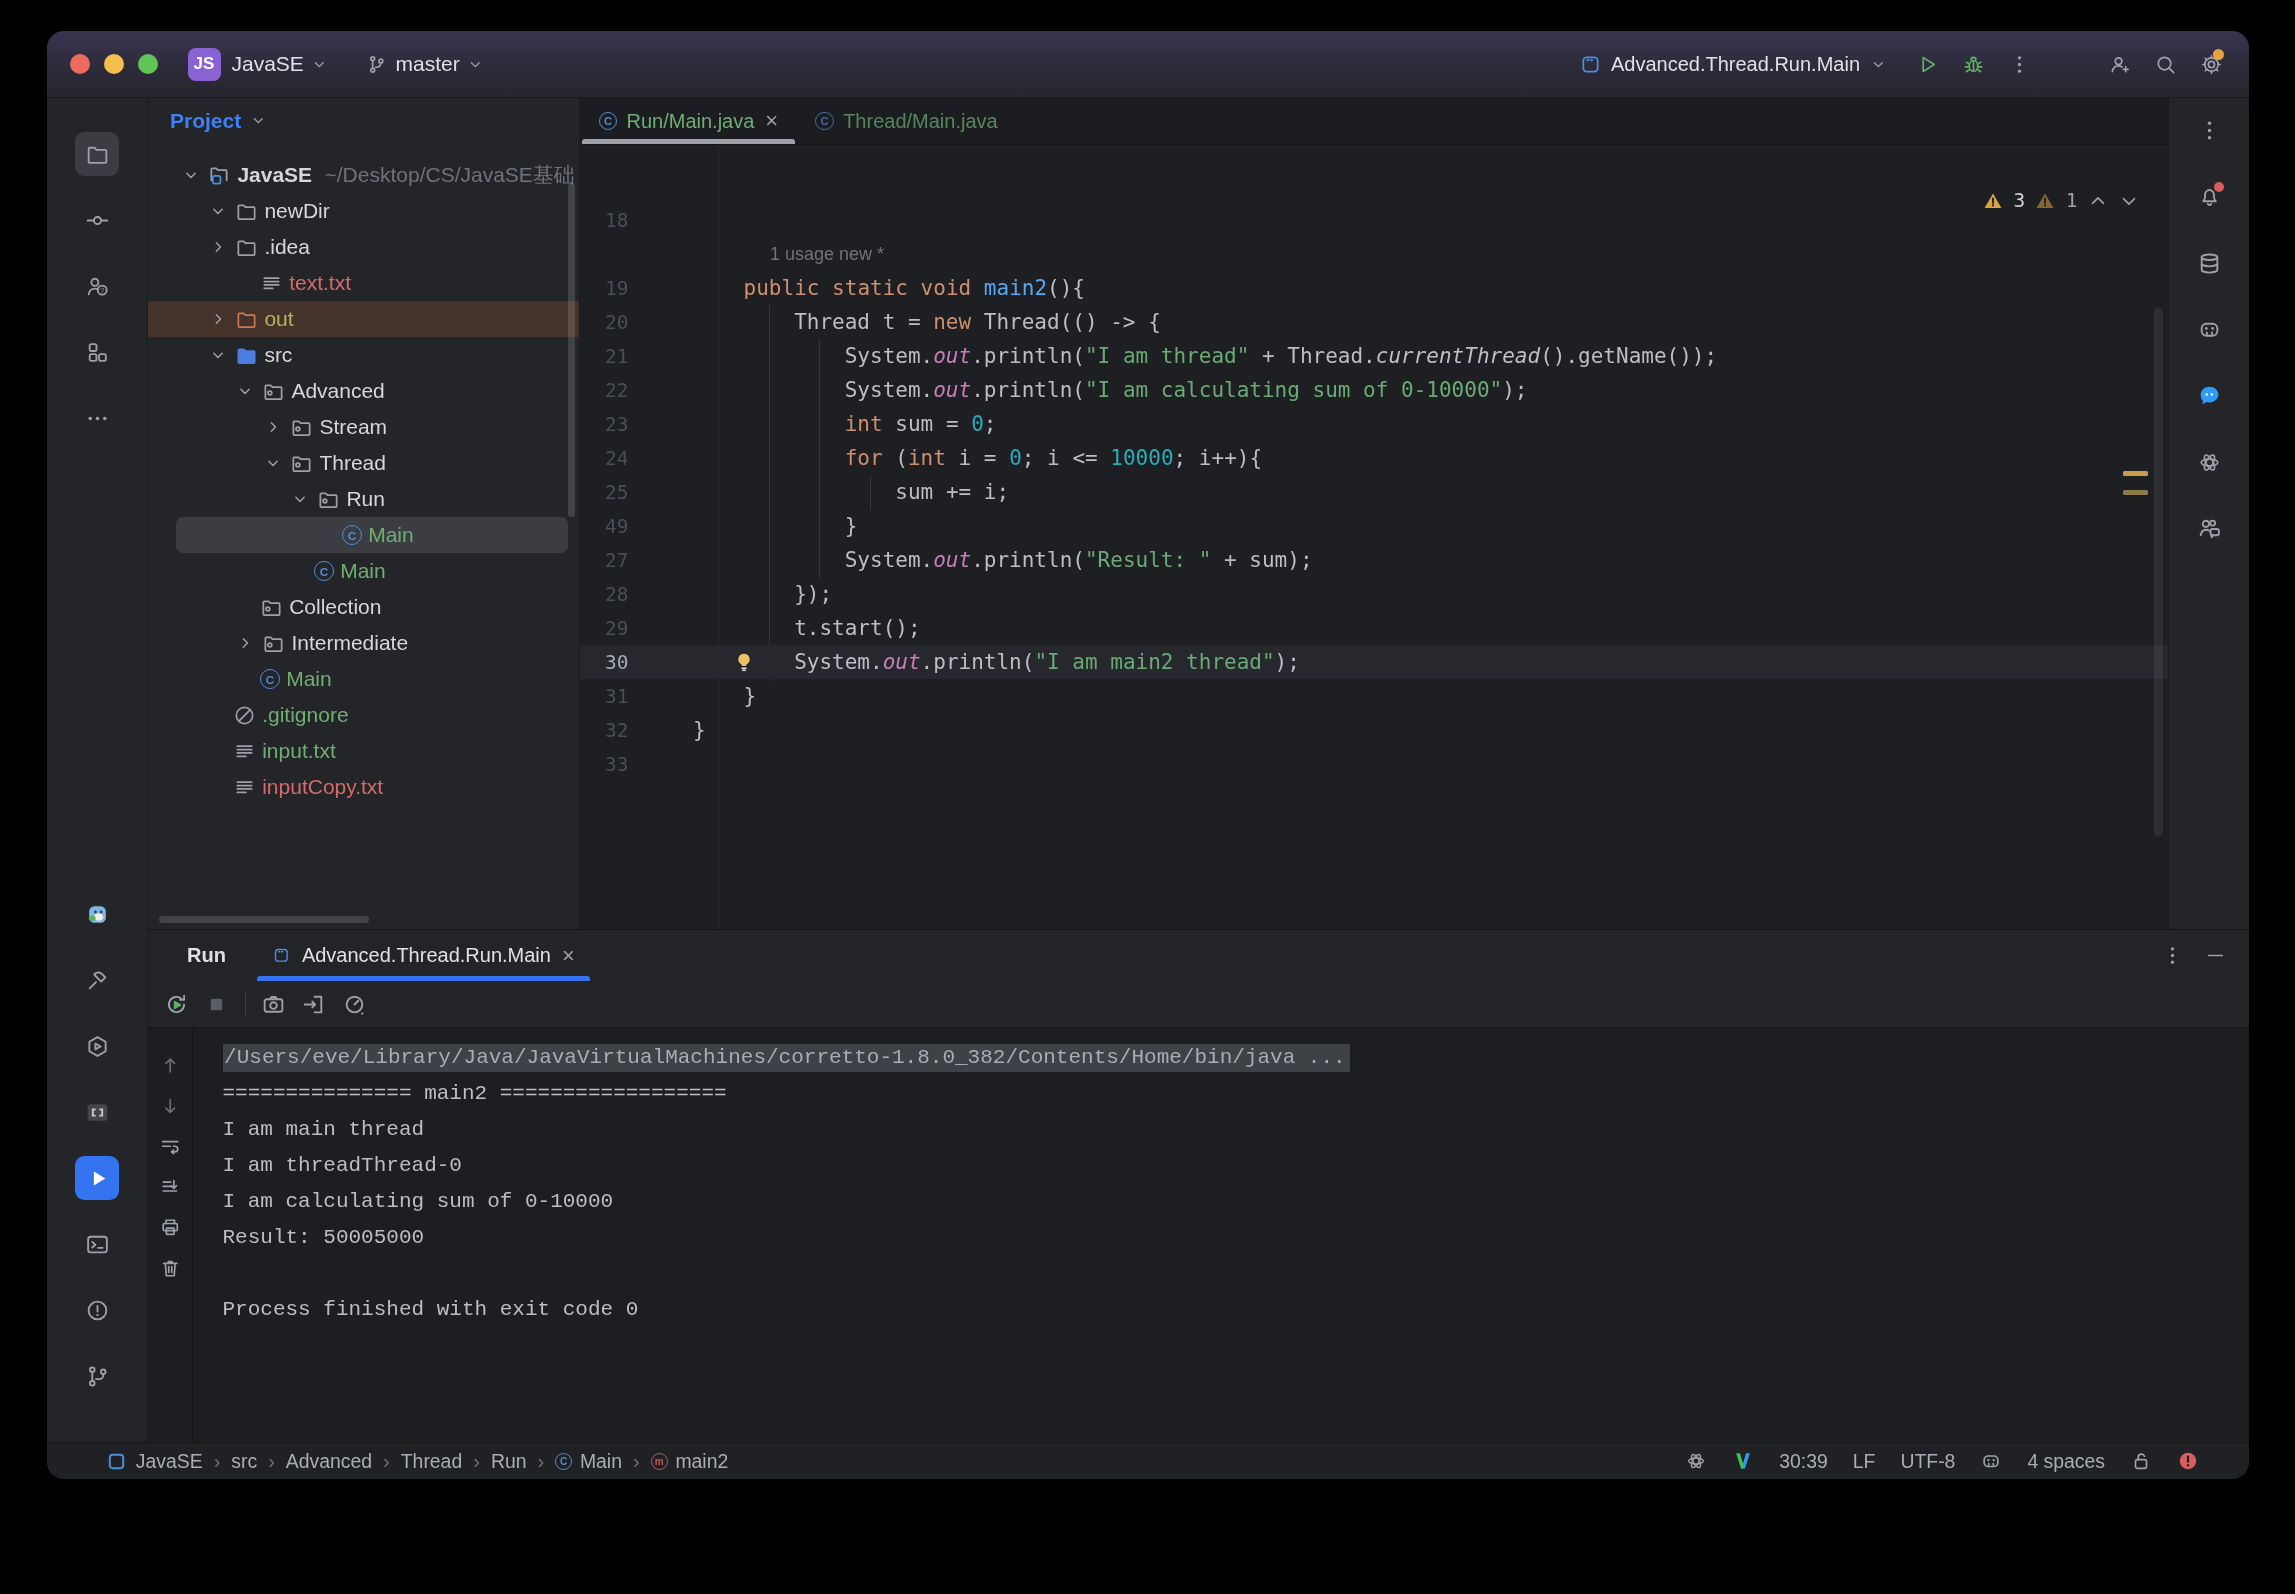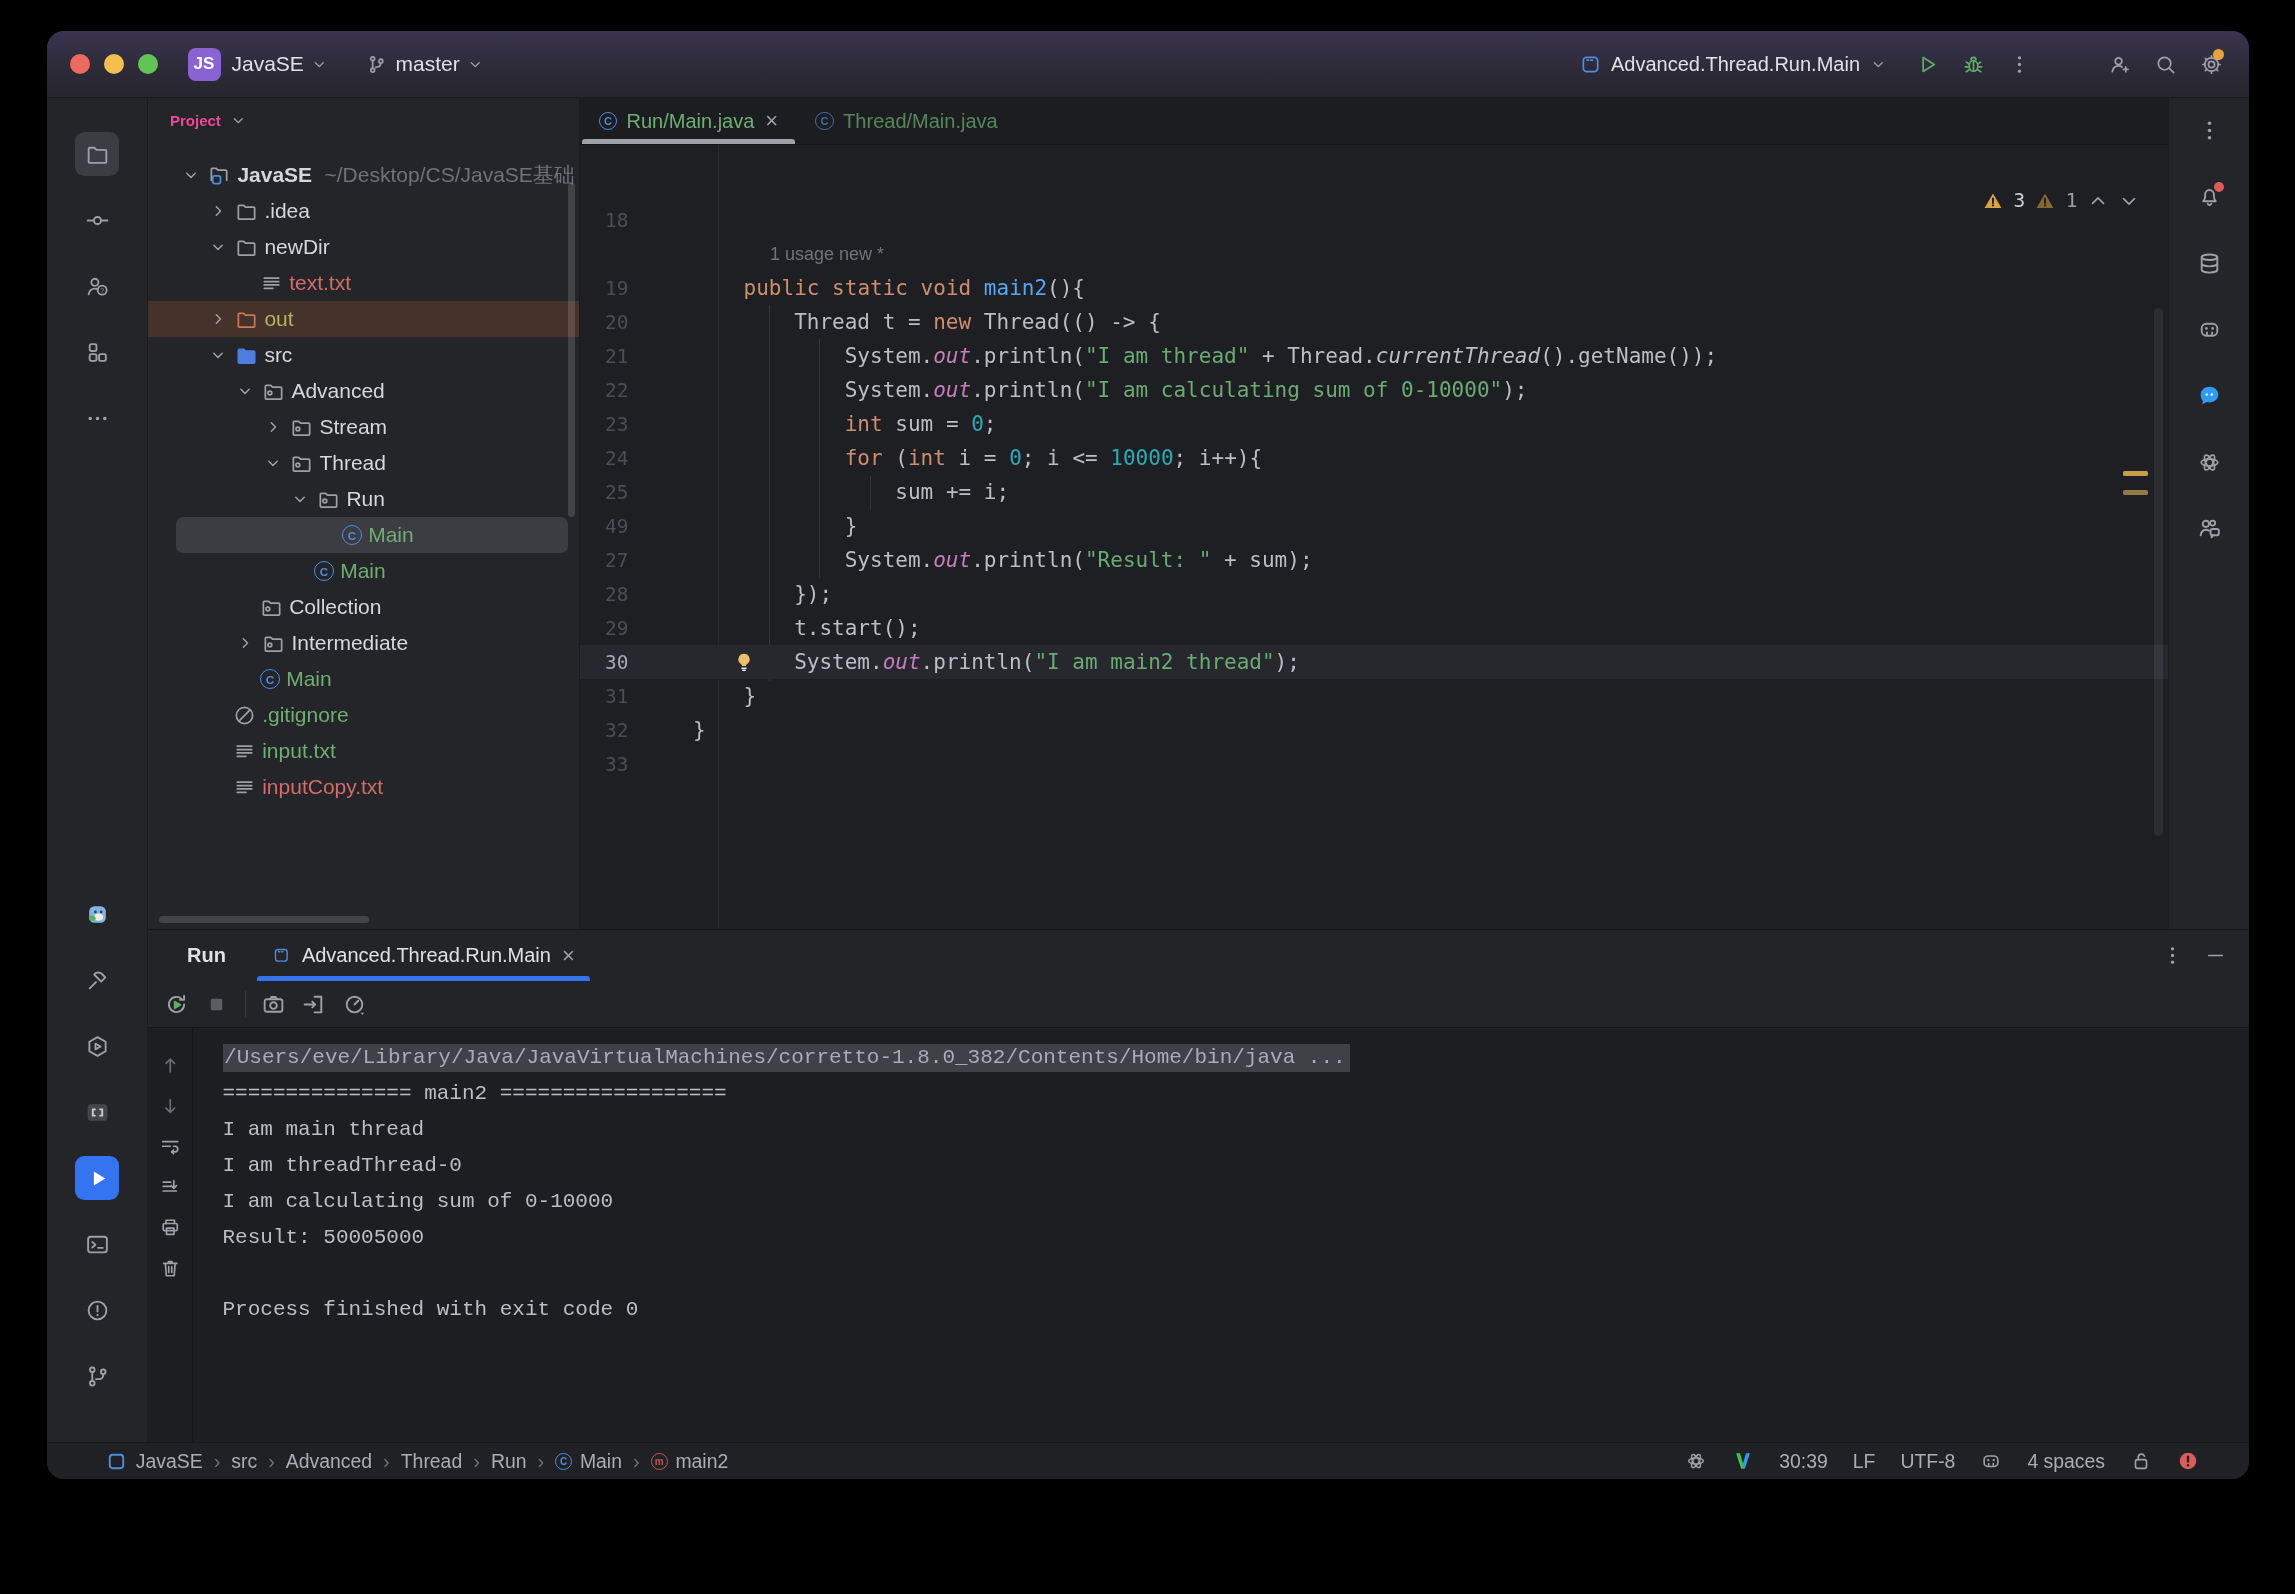--- a/index.html
+++ b/index.html
@@ -42,21 +42,21 @@
   .rightstrip { width:81px; flex:none; background:#242528; border-left:0.8px solid #1A1B1D;
     display:flex; flex-direction:column; align-items:center; padding:12.4px 0; }
   .rightstrip .strip-btn { width:40px; height:40px; margin-bottom:26.4px; }
   .center { flex:1; display:flex; flex-direction:column; min-width:0; }
   .workrow { flex:1; display:flex; min-height:0; }
 
   
   .project { width:432px; flex:none; background:#242528; border-right:0.8px solid #1A1B1D;
     display:flex; flex-direction:column; position:relative; overflow:hidden; }
   .proj-header { height:45px; flex:none; display:flex; align-items:center; padding-left:22px; gap:7.8px; }
-  .proj-header .t { color:#ec4899; font-size:15px; font-weight:700; }
+  .proj-header .t { color:#3b82f6; font-size:21px; font-weight:700; }
   .tree { flex:1; padding-top:14px; overflow:hidden; position:relative; }
   .trow { height:36px; display:flex; align-items:center; font-size:21px; color:#D5D7DC;
     white-space:nowrap; overflow:hidden; }
   .trow .chev { width:26.4px; flex:none; color:#9DA0A8; }
   .trow .chev svg { width:20px; height:20px; }
   .trow .icon { width:23px; flex:none; margin-right:6.2px; }
   .trow .tl { overflow:hidden; text-overflow:clip; }
   .trow .sub { color:#6E727A; margin-left:12.4px; }
   .trow.selected { background:#3B3D42; border-radius:7px; margin-right:11px; }
   .trow.outrow { background:#45322B; }
@@ -377,42 +377,42 @@
                     <path d="M3.5 17V5.5a1 1 0 0 1 1-1H8.5l2 2h8a1 1 0 0 1 1 1V17"></path>
                     <rect x="5" y="12.5" width="8" height="8" rx="2" fill="#242528" stroke="#4C8DDC"></rect>
                   </svg>
                 </span>
                 <span class="tl  bold">JavaSE</span>
                 <span class="sub">~/Desktop/CS/JavaSE基础</span>
               </div>
               <div class="trow" style="padding-left: 58px;">
                 <span class="icon chev">
                   <svg viewBox="0 0 24 24" fill="none" stroke="currentColor" stroke-width="1.8" stroke-linecap="round" stroke-linejoin="round">
-                    <polyline points="10,7 15,12 10,17"></polyline>
+                    <polyline points="7,10 12,15 17,10"></polyline>
                   </svg>
                 </span>
                 <span class="icon ">
                   <svg viewBox="0 0 24 24" fill="none" stroke="currentColor" stroke-width="1.8" stroke-linecap="round" stroke-linejoin="round">
                     <path d="M3.5 19V6.5a1 1 0 0 1 1-1H9l2 2h8.5a1 1 0 0 1 1 1V19a1 1 0 0 1-1 1h-15a1 1 0 0 1-1-1z"></path>
                   </svg>
                 </span>
-                <span class="tl ">.idea</span>
+                <span class="tl ">newDir</span>
               </div>
               <div class="trow" style="padding-left: 58px;">
                 <span class="icon chev">
                   <svg viewBox="0 0 24 24" fill="none" stroke="currentColor" stroke-width="1.8" stroke-linecap="round" stroke-linejoin="round">
-                    <polyline points="7,10 12,15 17,10"></polyline>
+                    <polyline points="10,7 15,12 10,17"></polyline>
                   </svg>
                 </span>
                 <span class="icon ">
                   <svg viewBox="0 0 24 24" fill="none" stroke="currentColor" stroke-width="1.8" stroke-linecap="round" stroke-linejoin="round">
                     <path d="M3.5 19V6.5a1 1 0 0 1 1-1H9l2 2h8.5a1 1 0 0 1 1 1V19a1 1 0 0 1-1 1h-15a1 1 0 0 1-1-1z"></path>
                   </svg>
                 </span>
-                <span class="tl ">newDir</span>
+                <span class="tl ">.idea</span>
               </div>
               <div class="trow" style="padding-left: 112px;">
                 <span class="icon ">
                   <svg viewBox="0 0 24 24" fill="none" stroke="currentColor" stroke-width="1.8" stroke-linecap="round" stroke-linejoin="round">
                     <path d="M4.5 6.5h15M4.5 10h15M4.5 13.5h15M4.5 17h9"></path>
                   </svg>
                 </span>
                 <span class="tl red">text.txt</span>
               </div>
               <div class="trow outrow" style="padding-left: 58px;">

